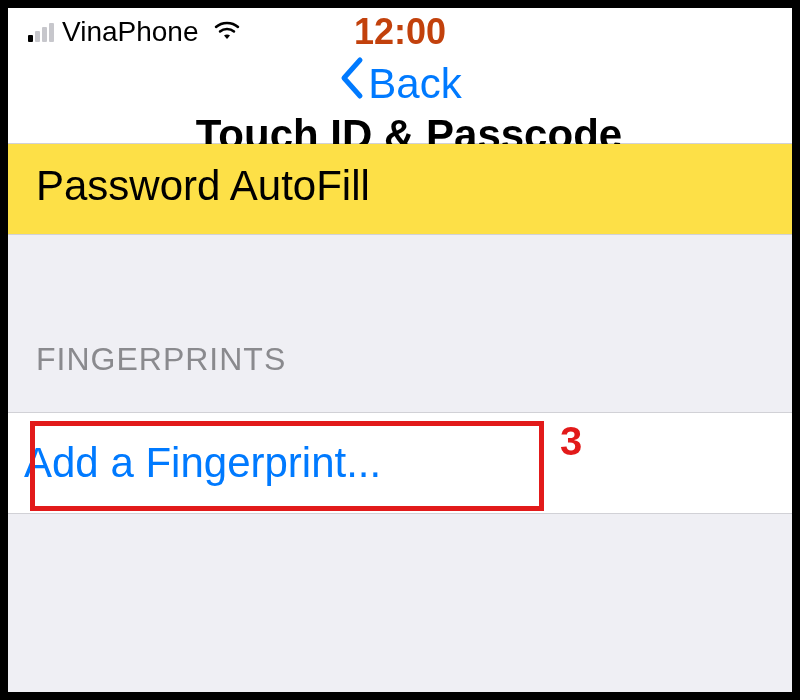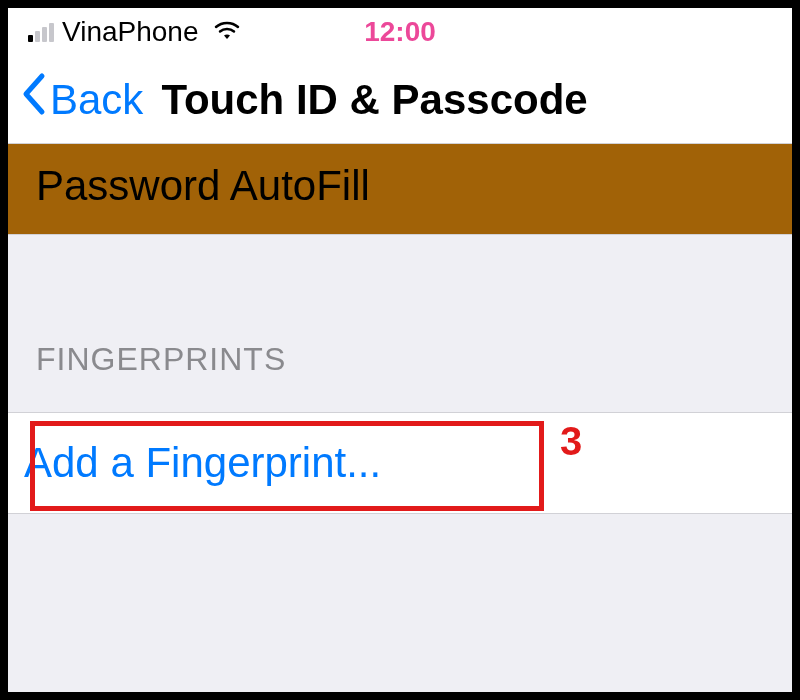--- a/index.html
+++ b/index.html
@@ -54,32 +54,33 @@
       font-weight: 400;
       color: #000;
     }
     .wifi {
       margin-left: 6px;
     }
     .clock {
       position: absolute;
       left: 50%;
       transform: translateX(-50%);
-      font-size: 28px;
+      font-size: 36px;
       font-weight: 600;
-      color: #ec4899;
+      color: #c2410c;
       text-align: center;
     }
     .nav-bar {
       background: #fff;
       height: 88px;
       display: flex;
       align-items: center;
       padding: 0 12px;
       border-bottom: 1px solid #d1d1d6;
+      flex-direction: column;
     }
     .back-button {
       display: flex;
       align-items: center;
       color: #007aff;
       cursor: pointer;
     }
     .back-chevron {
       font-size: 48px;
       font-weight: 500;
@@ -94,21 +95,21 @@
       font-weight: 600;
       color: #000;
       margin-left: 18px;
     }
     .content {
       flex: 1;
       display: flex;
       flex-direction: column;
     }
     .row {
-      background: #a16207;
+      background: #fde047;
       padding: 18px 28px 24px 28px;
       font-size: 42px;
       color: #000;
       border-bottom: 1px solid #d1d1d6;
     }
     .row-cut {
       border-top: none;
     }
     .section-gap {
       height: 96px;

